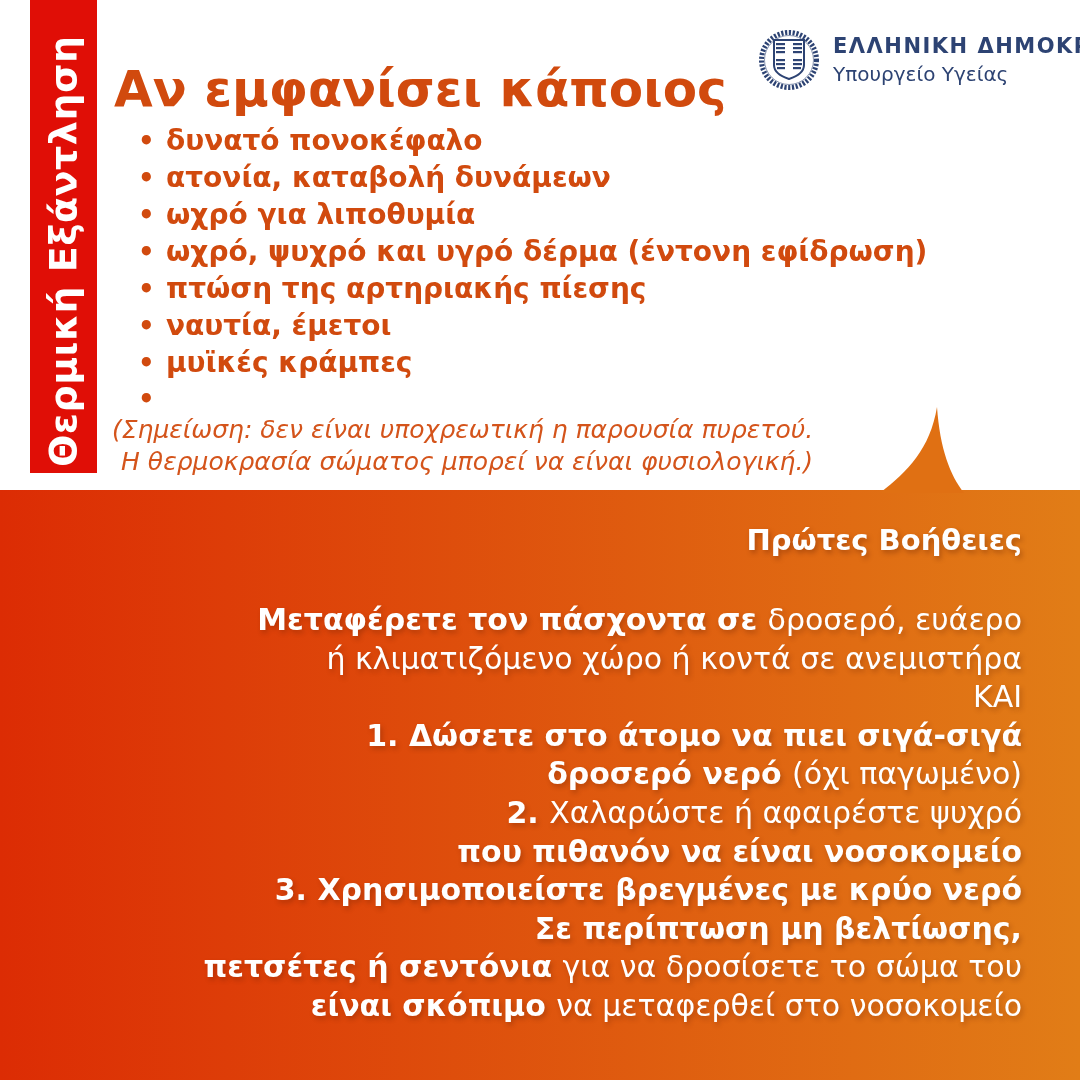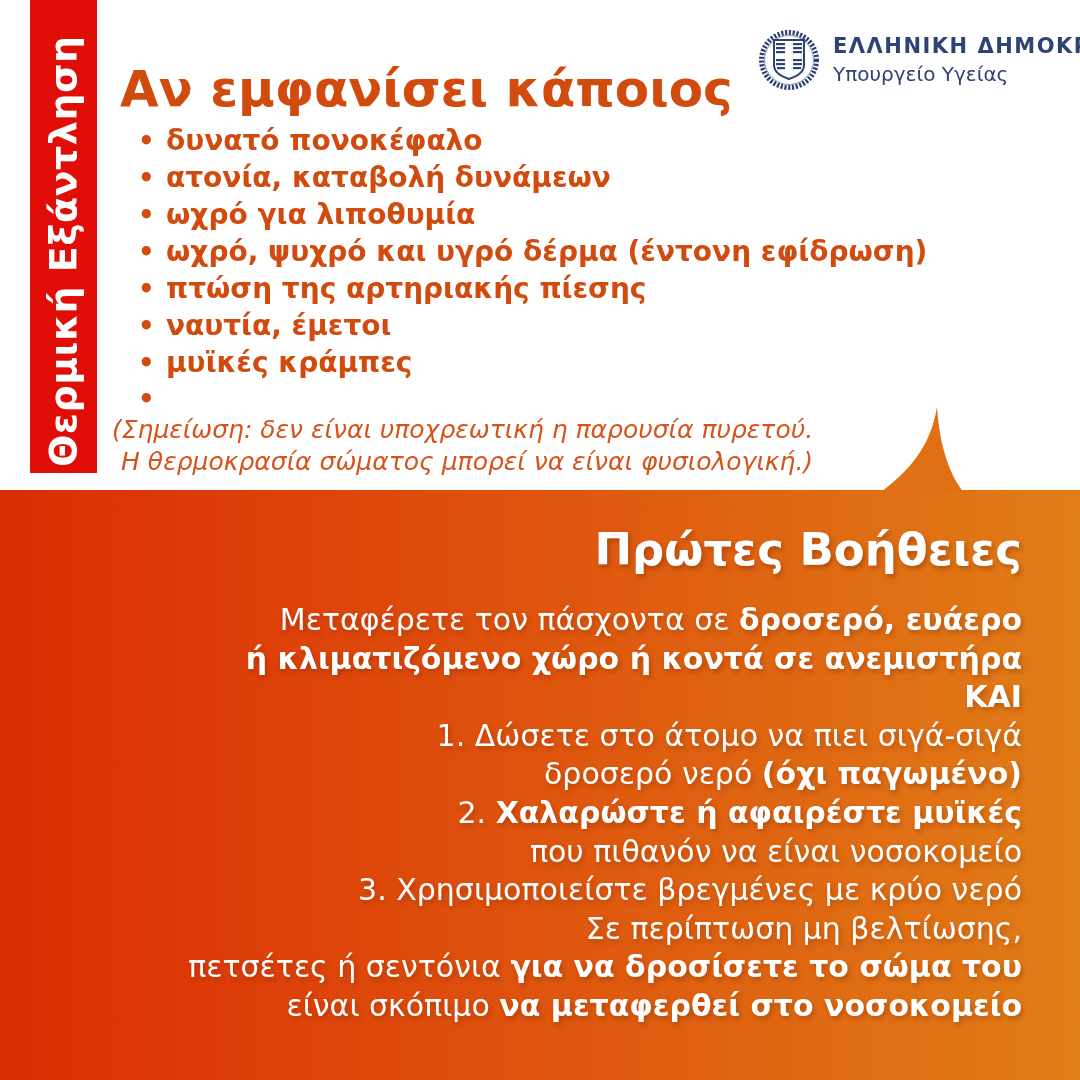--- a/index.html
+++ b/index.html
@@ -61,21 +61,21 @@
   .logo-subtitle{
     font-size:20px;
     font-weight:400;
     margin-top:4px;
     white-space:nowrap;
   }
 
   
   .symptoms-title{
     position:absolute;
-    left:120px; top:60px;
+    left:114px; top:60px;
     font-size:50px;
     font-weight:700;
     color:var(--accent);
     white-space:nowrap;
   }
   .symptoms-list{
     position:absolute;
     left:138px; top:122px;
     list-style:none;
   }
@@ -114,41 +114,41 @@
   }
   .speech-tail{
     position:absolute;
     left:876px; top:403px;
     width:90px; height:90px;
   }
   .first-aid-title{
     position:absolute;
     left:0; right:58px; top:523px;
     text-align:right;
-    font-size:45px;
+    font-size:29px;
     font-weight:700;
     color:#ffffff;
     text-shadow:2px 3px 5px rgba(90,25,0,0.35);
     white-space:nowrap;
   }
   .first-aid-lines{
     position:absolute;
     left:0; right:58px; top:601px;
     text-align:right;
     color:#ffffff;
     font-size:30px;
     text-shadow:2px 3px 5px rgba(90,25,0,0.30);
   }
   .fa-line{
     height:38.6px;
     line-height:38.6px;
     white-space:nowrap;
   }
-  .fa-line .seg{font-weight:400;}
-  .fa-line .seg.bold{font-weight:700;}
+  .fa-line .seg{font-weight:700;}
+  .fa-line .seg.bold{font-weight:400;}
 </style>
 </head>
 <body>
 
 <div class="banner">
   <div class="banner-label">Θερμική Εξάντληση</div>
 </div>
 
 <div class="logo">
   <span>
@@ -224,19 +224,19 @@
 <svg class="speech-tail" viewBox="0 0 90 90">
   <path d="M4 90 C32 68 54 46 61 4 C64 46 74 72 88 90 Z" fill="#e07013"></path>
 </svg>
 <div class="first-aid-title">Πρώτες Βοήθειες</div>
 <div class="first-aid-lines">
     <div class="fa-line"><span class="seg">Μεταφέρετε τον πάσχοντα σε </span><span class="seg bold">δροσερό, ευάερο</span></div>
     <div class="fa-line"><span class="seg bold">ή κλιματιζόμενο χώρο ή κοντά σε ανεμιστήρα</span></div>
     <div class="fa-line"><span class="seg bold">ΚΑΙ</span></div>
     <div class="fa-line"><span class="seg">1. Δώσετε στο άτομο να πιει σιγά-σιγά</span></div>
     <div class="fa-line"><span class="seg">δροσερό νερό </span><span class="seg bold">(όχι παγωμένο)</span></div>
-    <div class="fa-line"><span class="seg">2. </span><span class="seg bold">Χαλαρώστε ή αφαιρέστε μυϊκές</span></div>
+    <div class="fa-line"><span class="seg">2. </span><span class="seg bold">Χαλαρώστε ή αφαιρέστε ψυχρό</span></div>
     <div class="fa-line"><span class="seg">που πιθανόν να είναι νοσοκομείο</span></div>
     <div class="fa-line"><span class="seg">3. Χρησιμοποιείστε βρεγμένες με κρύο νερό</span></div>
     <div class="fa-line"><span class="seg">Σε περίπτωση μη βελτίωσης,</span></div>
     <div class="fa-line"><span class="seg">πετσέτες ή σεντόνια </span><span class="seg bold">για να δροσίσετε το σώμα του</span></div>
     <div class="fa-line"><span class="seg">είναι σκόπιμο </span><span class="seg bold">να μεταφερθεί στο νοσοκομείο</span></div>
   </div>
 
 </body></html>

